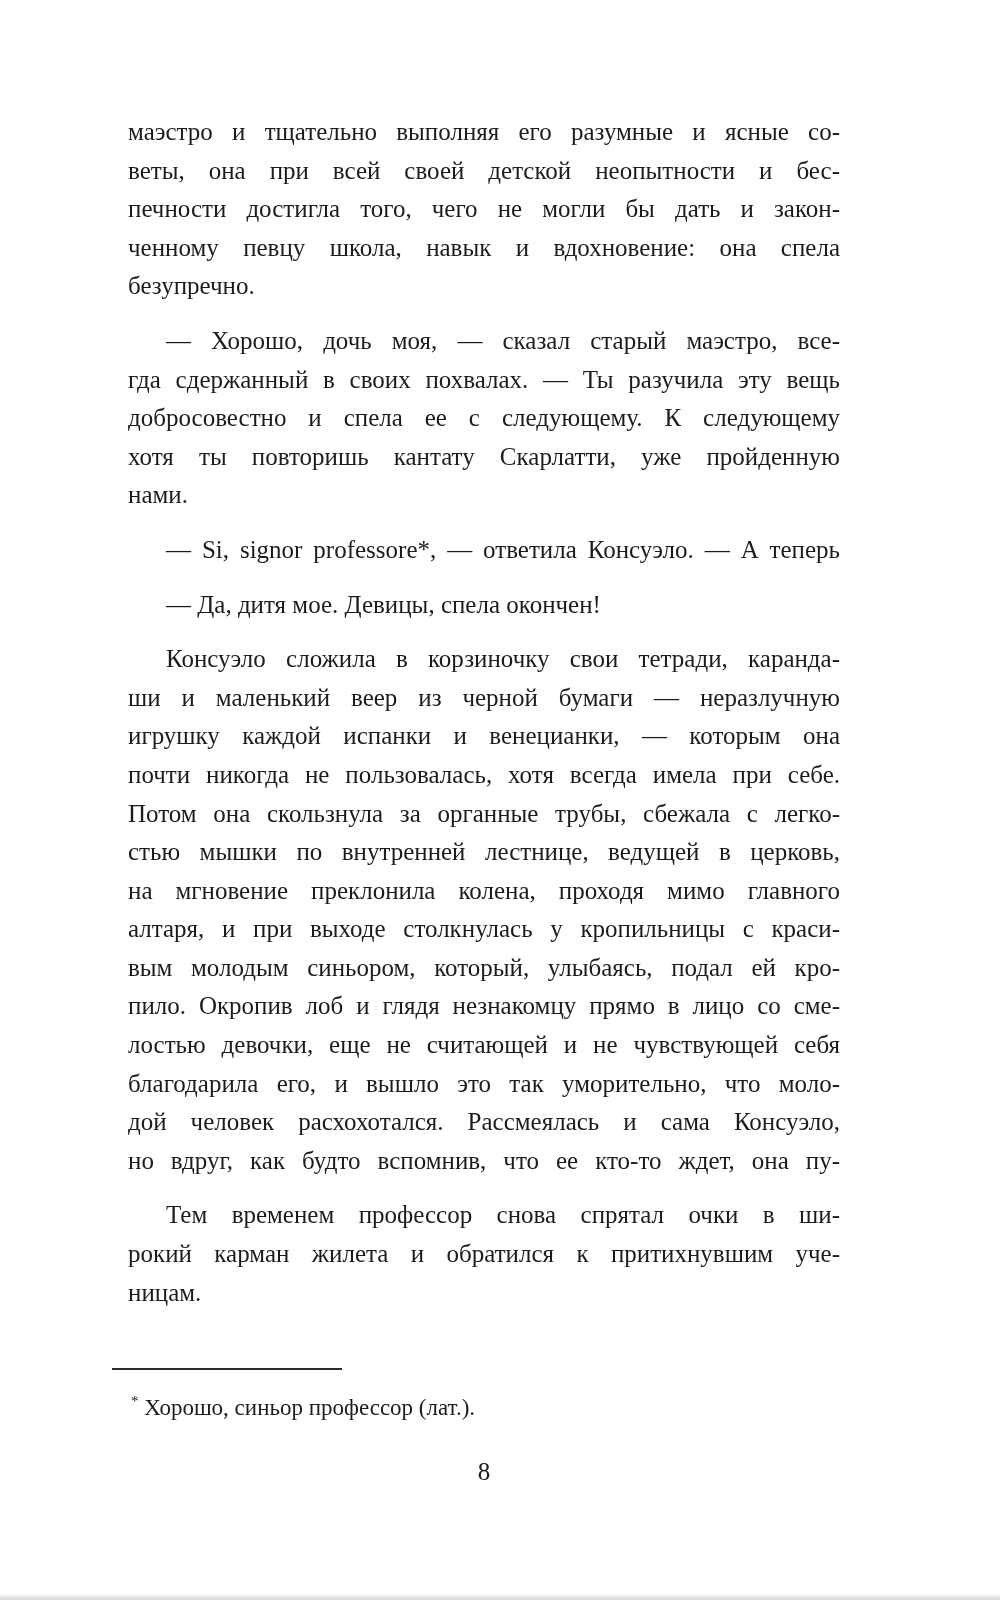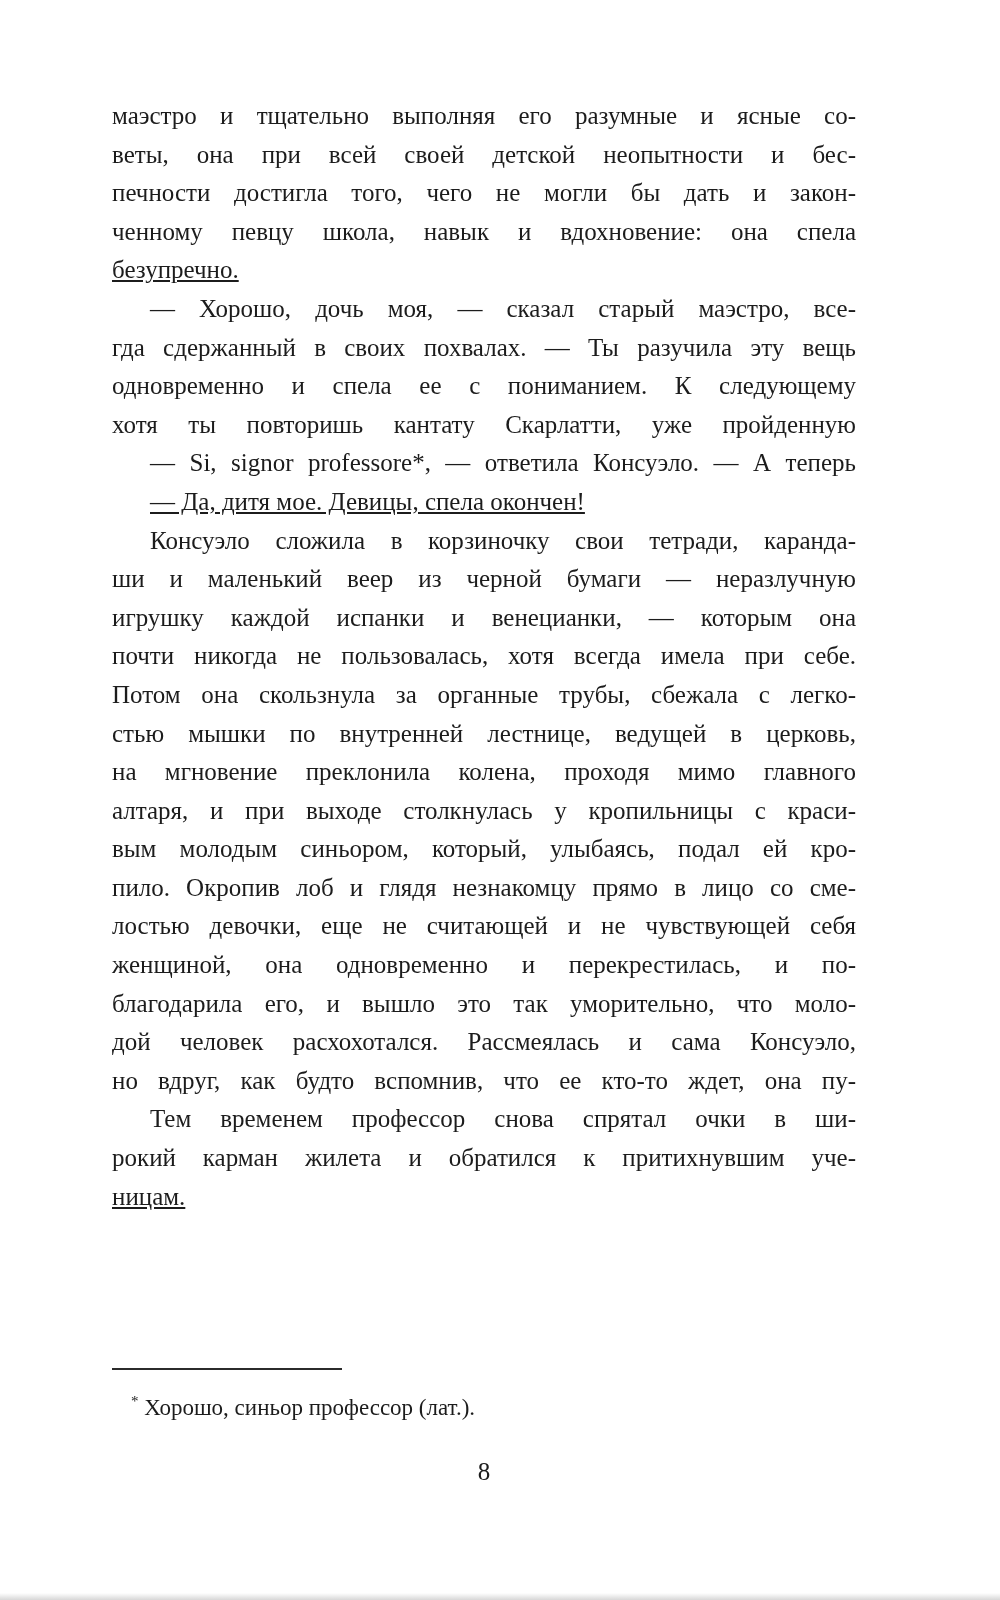--- a/index.html
+++ b/index.html
@@ -17,29 +17,28 @@
     color: #1c1c1c;
   }
   .text-block {
     position: absolute;
     left: 112px;
     width: 744px;
     top: 97px;
     font-size: 25px;
     line-height: 38.6px;
   }
-  .paragraph { margin: 0; }
+  .paragraph { margin: 16px; }
   .line {
     text-align: justify;
     text-align-last: justify;
     white-space: normal;
   }
   .line.last {
     text-align-last: left;
-    text-decoration: underline;
   }
   .line.indent {
     text-indent: 38px;
   }
   .footnote-area {
     position: absolute;
     left: 112px;
     width: 744px;
     top: 1368px;
   }
@@ -85,42 +84,42 @@
       <div class="paragraph">
         <div class="line">маэстро и тщательно выполняя его разумные и ясные со-</div>
         <div class="line">веты, она при всей своей детской неопытности и бес-</div>
         <div class="line">печности достигла того, чего не могли бы дать и закон-</div>
         <div class="line">ченному певцу школа, навык и вдохновение: она спела</div>
         <div class="line last">безупречно.</div>
       </div>
       <div class="paragraph">
         <div class="line indent">— Хорошо, дочь моя, — сказал старый маэстро, все-</div>
         <div class="line">гда сдержанный в своих похвалах. — Ты разучила эту вещь</div>
-        <div class="line">одновременно и спела ее с пониманием. К следующему</div>
+        <div class="line">добросовестно и спела ее с следующему. К следующему</div>
         <div class="line">хотя ты повторишь кантату Скарлатти, уже пройденную</div>
+        <div class="line last">нами.</div>
       </div>
       <div class="paragraph">
         <div class="line indent">— Si, signor professore*, — ответила Консуэло. — А теперь</div>
       </div>
       <div class="paragraph">
         <div class="line last indent">— Да, дитя мое. Девицы, спела окончен!</div>
       </div>
       <div class="paragraph">
         <div class="line indent">Консуэло сложила в корзиночку свои тетради, каранда-</div>
         <div class="line">ши и маленький веер из черной бумаги — неразлучную</div>
         <div class="line">игрушку каждой испанки и венецианки, — которым она</div>
         <div class="line">почти никогда не пользовалась, хотя всегда имела при себе.</div>
         <div class="line">Потом она скользнула за органные трубы, сбежала с легко-</div>
         <div class="line">стью мышки по внутренней лестнице, ведущей в церковь,</div>
         <div class="line">на мгновение преклонила колена, проходя мимо главного</div>
         <div class="line">алтаря, и при выходе столкнулась у кропильницы с краси-</div>
         <div class="line">вым молодым синьором, который, улыбаясь, подал ей кро-</div>
         <div class="line">пило. Окропив лоб и глядя незнакомцу прямо в лицо со сме-</div>
         <div class="line">лостью девочки, еще не считающей и не чувствующей себя</div>
-        <div class="line">женщиной, она одновременно и перекрестилась, и по-</div>
         <div class="line">благодарила его, и вышло это так уморительно, что моло-</div>
         <div class="line">дой человек расхохотался. Рассмеялась и сама Консуэло,</div>
         <div class="line">но вдруг, как будто вспомнив, что ее кто-то ждет, она пу-</div>
       </div>
       <div class="paragraph">
         <div class="line indent">Тем временем профессор снова спрятал очки в ши-</div>
         <div class="line">рокий карман жилета и обратился к притихнувшим уче-</div>
         <div class="line last">ницам.</div>
       </div>
     </div>

